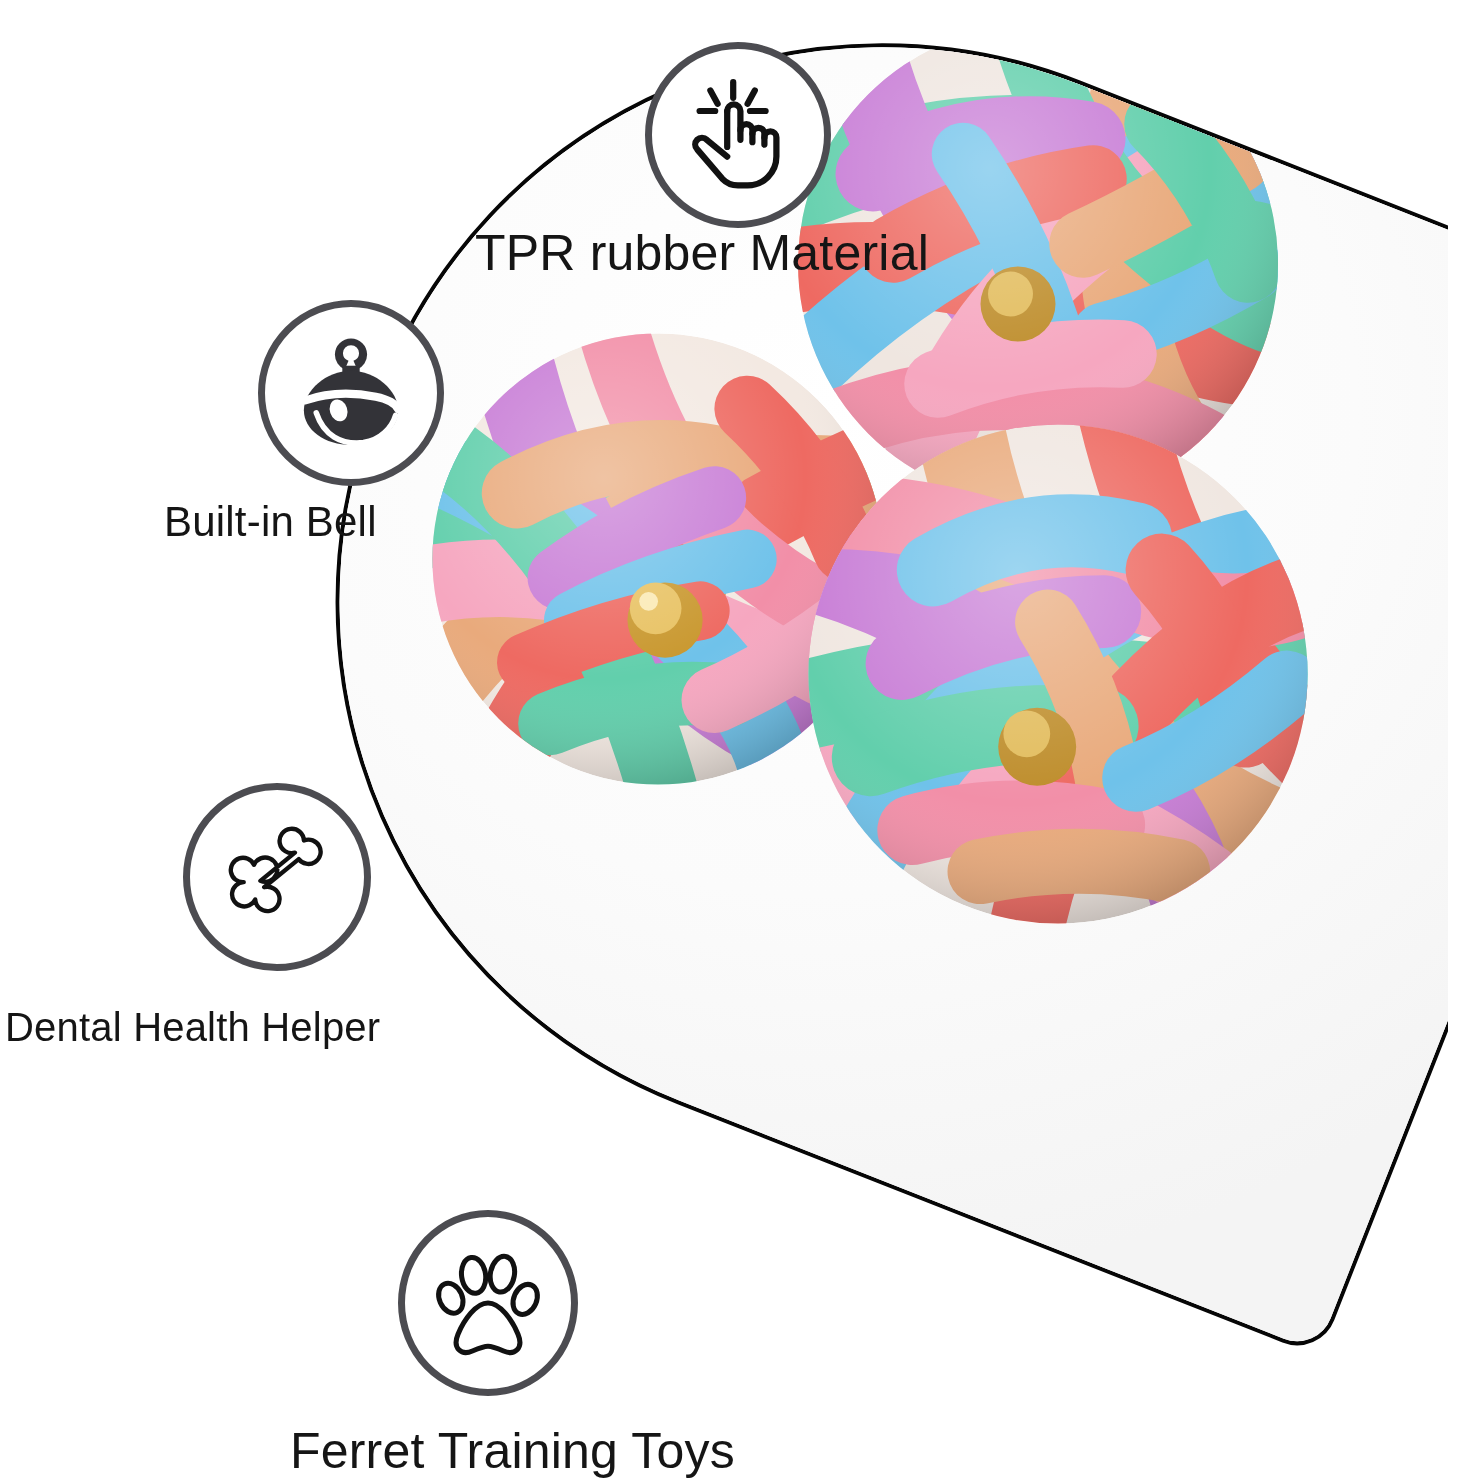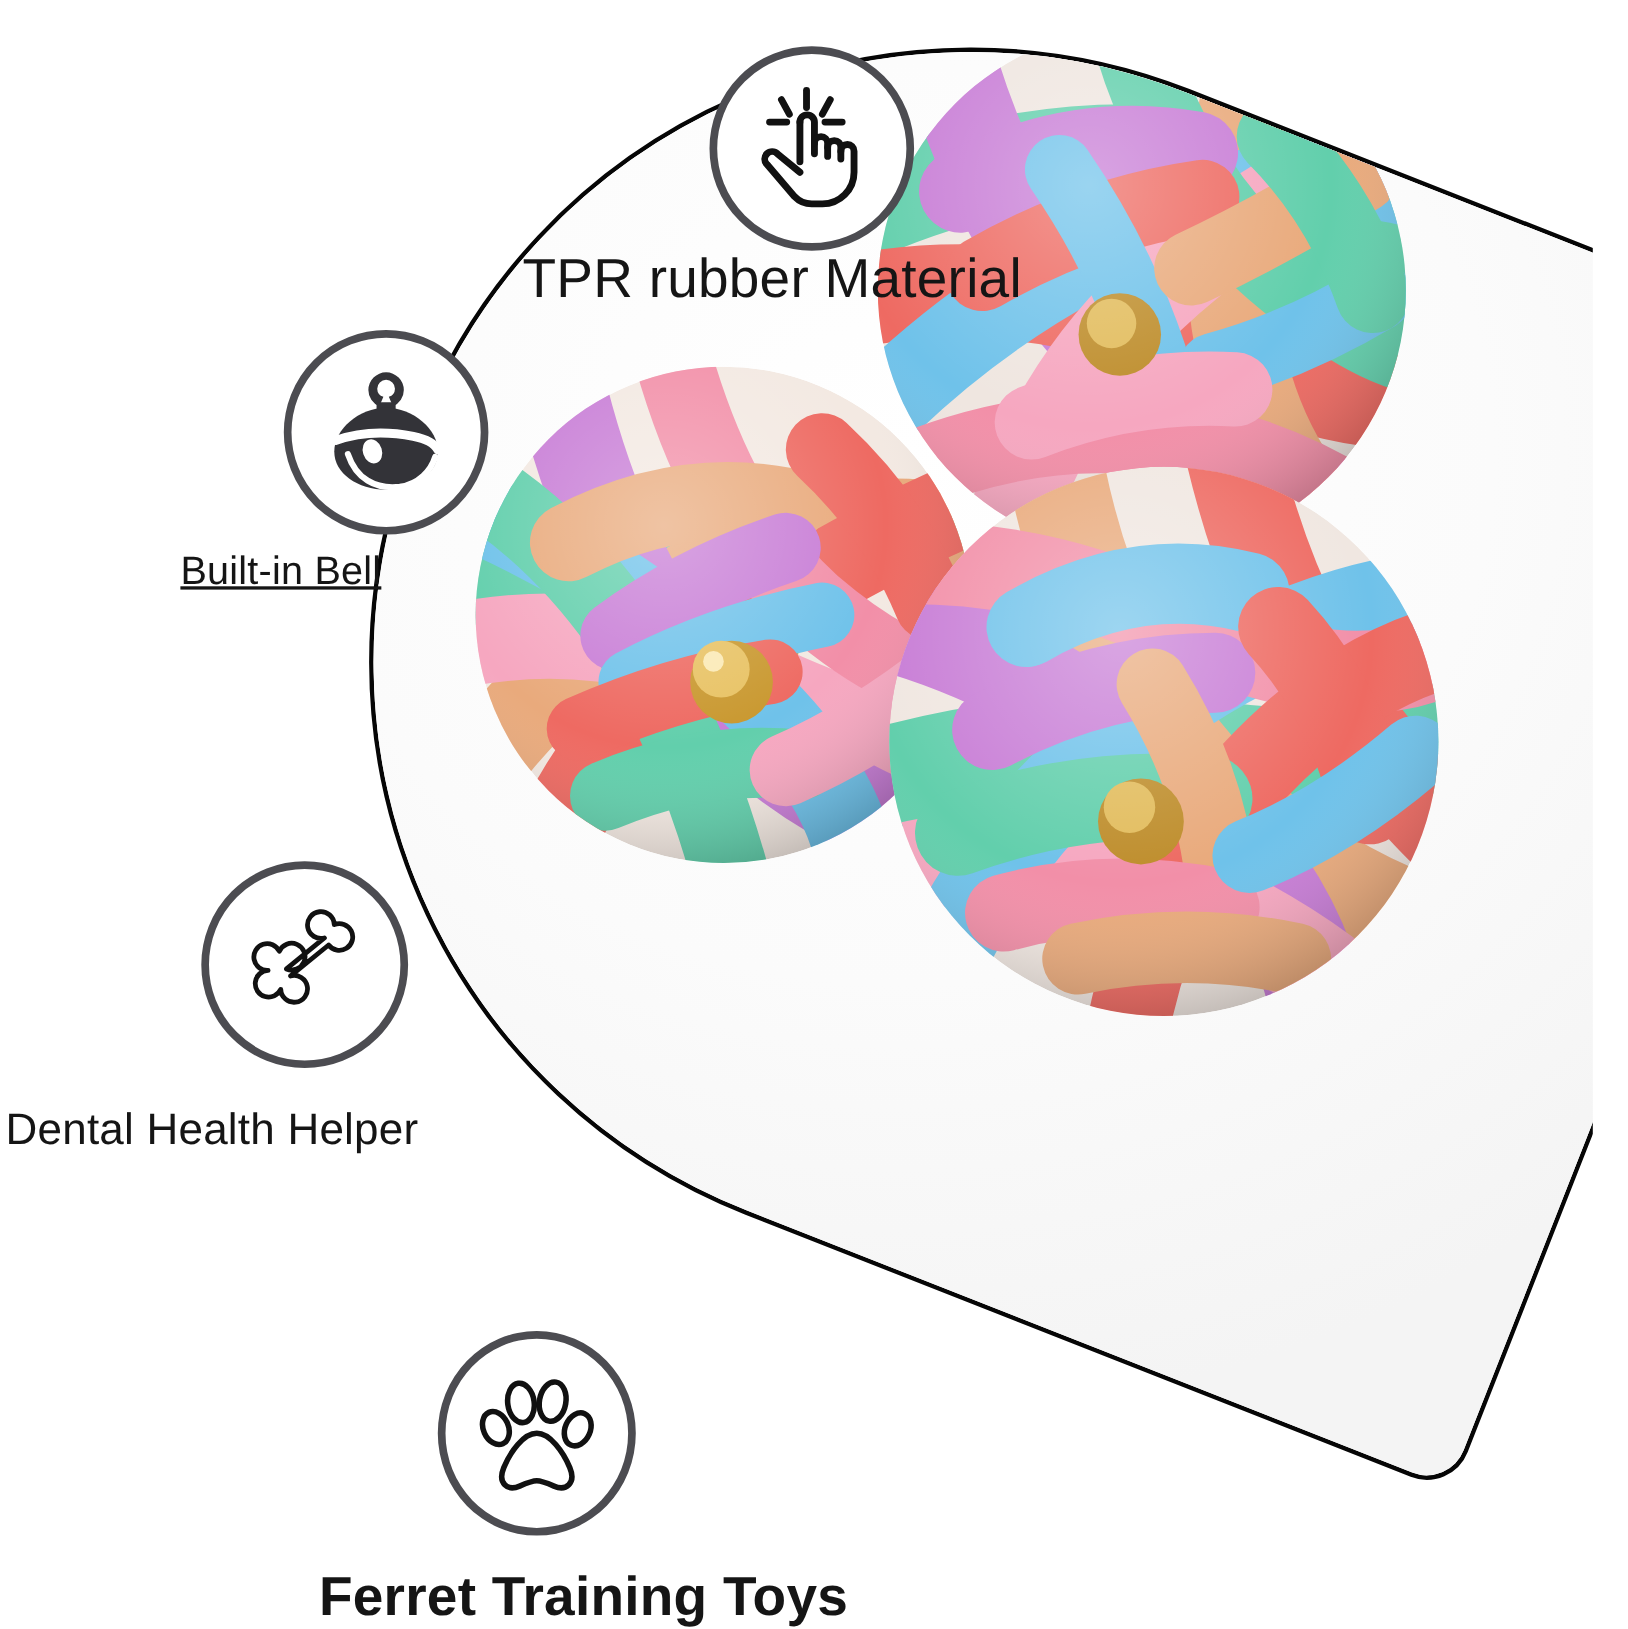--- a/index.html
+++ b/index.html
@@ -245,21 +245,21 @@
           <path d="M50 32 C30 32 12 48 12 64 C12 80 29 92 50 92 C71 92 88 80 88 64 C88 48 70 32 50 32 Z"></path>
         </g>
 
         <path d="M13 56 C30 50 50 49 70 53 C80 55 86 59 88 63" fill="none" stroke="#ffffff" stroke-width="6.5" stroke-linecap="round"></path>
 
         <path d="M22 66 C28 84 42 92 60 90 C74 88 83 78 86 68" fill="none" stroke="#ffffff" stroke-width="4.5" stroke-linecap="round"></path>
 
         <ellipse cx="40" cy="64" rx="7" ry="9" fill="#ffffff" transform="rotate(-18 40 64)"></ellipse>
       </svg>
     </div>
-    <div class="badge-label" style="left:164px;top:498px;font-size:36px;text-decoration:underline;" data-name="feature-label-built-in-bell">Built-in Bell</div>
+    <div class="badge-label" style="left:164px;top:498px;font-size:42px;" data-name="feature-label-built-in-bell">Built-in Bell</div>
   </div>
 
   <div class="badge" data-name="feature-dental-health">
     <div class="badge-circle" style="left:183px;top:783px;width:188px;height:188px;" data-name="bone-icon">
       <svg width="128" height="128" viewBox="0 0 100 100" fill="none" stroke="#111111" stroke-width="3.4" stroke-linejoin="round">
         <path d="M24 54
                  a9.5 9.5 0 1 1 8 -13.5
                  a9.5 9.5 0 1 1 5 12.5
                  L64 31
                  a9.5 9.5 0 1 1 7 -9.5
@@ -283,16 +283,16 @@
 
         <path d="M50 50
                  C60 50 70 64 75 76
                  C80 88 72 94 63 90
                  C56 87 52 86 50 86
                  C48 86 44 87 37 90
                  C28 94 20 88 25 76
                  C30 64 40 50 50 50 Z"></path>
       </svg>
     </div>
-    <div class="badge-label" style="left:290px;top:1422px;font-size:50px;font-weight:bold;" data-name="feature-label-ferret-training">Ferret Training Toys</div>
+    <div class="badge-label" style="left:290px;top:1422px;font-size:50px;" data-name="feature-label-ferret-training">Ferret Training Toys</div>
   </div>
 
 </div>
 
 </body></html>

